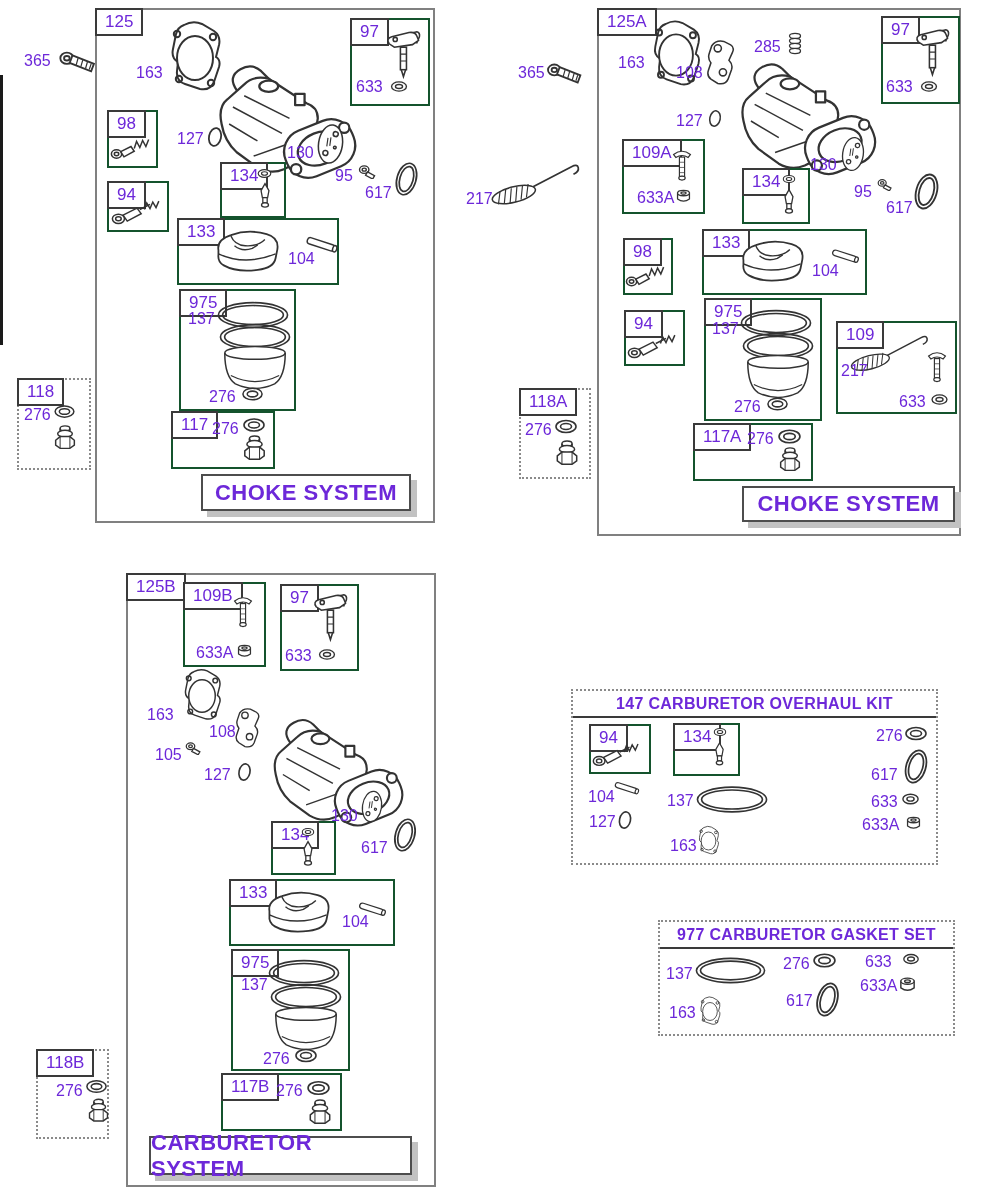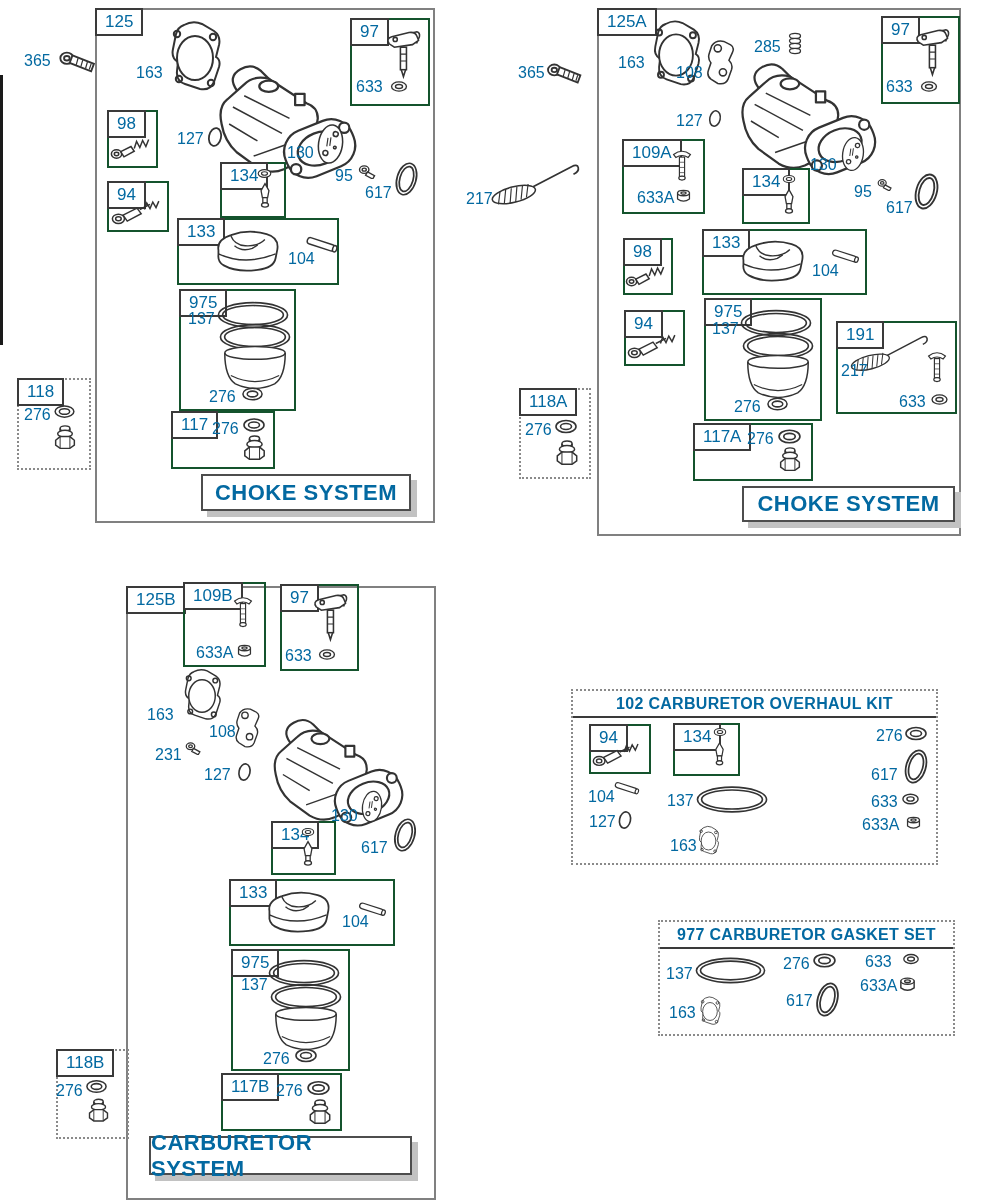--- a/index.html
+++ b/index.html
@@ -1,17 +1,17 @@
 <!DOCTYPE html>
 <html><head>
 <meta charset="utf-8">
 <style>
   html,body{margin:0;padding:0;background:#fff}
   .page{position:relative;width:1000px;height:1200px;background:#fff;
-        font-family:"Liberation Sans",sans-serif;color:#0369a1;overflow:hidden}
+        font-family:"Liberation Sans",sans-serif;color:#6d28d9;overflow:hidden}
   .box{position:absolute;background:transparent}
   .sys{border:2px solid #808080}
   .acc{border:2px dotted #8a8a8a}
   .inner{border:2px solid #14532d}
   .kit{position:absolute;border:2px dotted #8a8a8a;background:#fff}
   .kithead{position:absolute;left:0;top:0;right:0;height:25px;border-bottom:2px solid #3a3a3a;
            display:flex;align-items:center;justify-content:center;font-weight:bold;font-size:16px;letter-spacing:.3px}
   .tab{position:absolute;left:-2px;top:-2px;background:#fff;border:2px solid #3a3a3a;
        padding:1px 8px 2px;font-size:17px;line-height:1.25;white-space:nowrap}
   .pl{position:absolute;font-size:16px;line-height:1.15;white-space:nowrap}
@@ -450,21 +450,21 @@
       </svg>
   <svg class="ic" style="left:744px;top:351px;width:68px;height:52px">
         <use href="#sym-bowl"></use>
       </svg>
   <span class="pl" style="left:734px;top:398px">276</span>
   <svg class="ic" style="left:766px;top:396px;width:23px;height:16px">
         <use href="#sym-washer"></use>
       </svg>
 
   <div class="box inner" style="left:836px;top:321px;width:117px;height:89px">
-    <span class="tab">191</span>
+    <span class="tab">109</span>
   </div>
   <svg class="ic" style="left:845px;top:330px;width:88px;height:44px">
         <use href="#sym-springrod"></use>
       </svg>
   <span class="pl" style="left:841px;top:362px">217</span>
   <svg class="ic" style="left:926px;top:344px;width:22px;height:46px">
         <use href="#sym-plunger"></use>
       </svg>
   <span class="pl" style="left:899px;top:393px">633</span>
   <svg class="ic" style="left:930px;top:393px;width:19px;height:13px">
@@ -490,21 +490,21 @@
         <use href="#sym-washer"></use>
       </svg>
   <svg class="ic" style="left:776px;top:446px;width:28px;height:26px">
         <use href="#sym-nut"></use>
       </svg>
 
   <div class="plate" style="left:742px;top:486px;width:209px;height:32px">CHOKE SYSTEM</div>
 </div>
 
 <div>
-  <div class="box sys" style="left:126px;top:586px;width:306px;height:610px">
+  <div class="box sys" style="left:126px;top:573px;width:306px;height:610px">
     <span class="tab">125B</span>
   </div>
 
   <div class="box inner" style="left:183px;top:582px;width:79px;height:81px">
     <span class="tab">109B</span>
   </div>
   <svg class="ic" style="left:232px;top:589px;width:22px;height:46px">
         <use href="#sym-plunger"></use>
       </svg>
   <span class="pl" style="left:196px;top:644px">633A</span>
@@ -524,21 +524,21 @@
       </svg>
 
   <span class="pl" style="left:147px;top:706px">163</span>
   <svg class="ic" style="left:177px;top:668px;width:50px;height:56px">
         <use href="#sym-gasket"></use>
       </svg>
   <span class="pl" style="left:209px;top:723px">108A</span>
   <svg class="ic" style="left:232px;top:705px;width:29px;height:45px">
         <use href="#sym-plate"></use>
       </svg>
-  <span class="pl" style="left:155px;top:746px">231</span>
+  <span class="pl" style="left:155px;top:746px">105</span>
   <svg class="ic" style="left:185px;top:741px;width:17px;height:14px">
         <use href="#sym-screws"></use>
       </svg>
   <span class="pl" style="left:204px;top:766px">127</span>
   <svg class="ic" style="left:237px;top:762px;width:15px;height:20px">
         <use href="#sym-oring-s"></use>
       </svg>
   <svg class="ic" style="left:256px;top:712px;width:152px;height:125px">
         <use href="#sym-carb"></use>
       </svg>
@@ -595,37 +595,37 @@
     <span class="tab">117B</span>
   </div>
   <span class="pl" style="left:276px;top:1082px">276</span>
   <svg class="ic" style="left:306px;top:1079px;width:25px;height:18px">
         <use href="#sym-washer"></use>
       </svg>
   <svg class="ic" style="left:306px;top:1098px;width:28px;height:27px">
         <use href="#sym-nut"></use>
       </svg>
 
-  <div class="box acc" style="left:56px;top:1049px;width:69px;height:86px">
+  <div class="box acc" style="left:36px;top:1049px;width:69px;height:86px">
     <span class="tab">118B</span>
   </div>
   <span class="pl" style="left:56px;top:1082px">276</span>
   <svg class="ic" style="left:85px;top:1078px;width:23px;height:17px">
         <use href="#sym-washer"></use>
       </svg>
   <svg class="ic" style="left:86px;top:1097px;width:25px;height:26px">
         <use href="#sym-nut"></use>
       </svg>
 
   <div class="plate" style="left:149px;top:1136px;width:259px;height:35px">CARBURETOR SYSTEM</div>
 </div>
 
 <div>
   <div class="kit" style="left:571px;top:689px;width:363px;height:172px">
-    <div class="kithead">102 CARBURETOR OVERHAUL KIT</div>
+    <div class="kithead">147 CARBURETOR OVERHAUL KIT</div>
   </div>
   <div class="box inner" style="left:589px;top:724px;width:58px;height:46px">
     <span class="tab">94</span>
   </div>
   <svg class="ic" style="left:592px;top:737px;width:50px;height:30px">
         <use href="#sym-needlev"></use>
       </svg>
   <div class="box inner" style="left:673px;top:723px;width:63px;height:49px">
     <span class="tab">134</span>
   </div>

